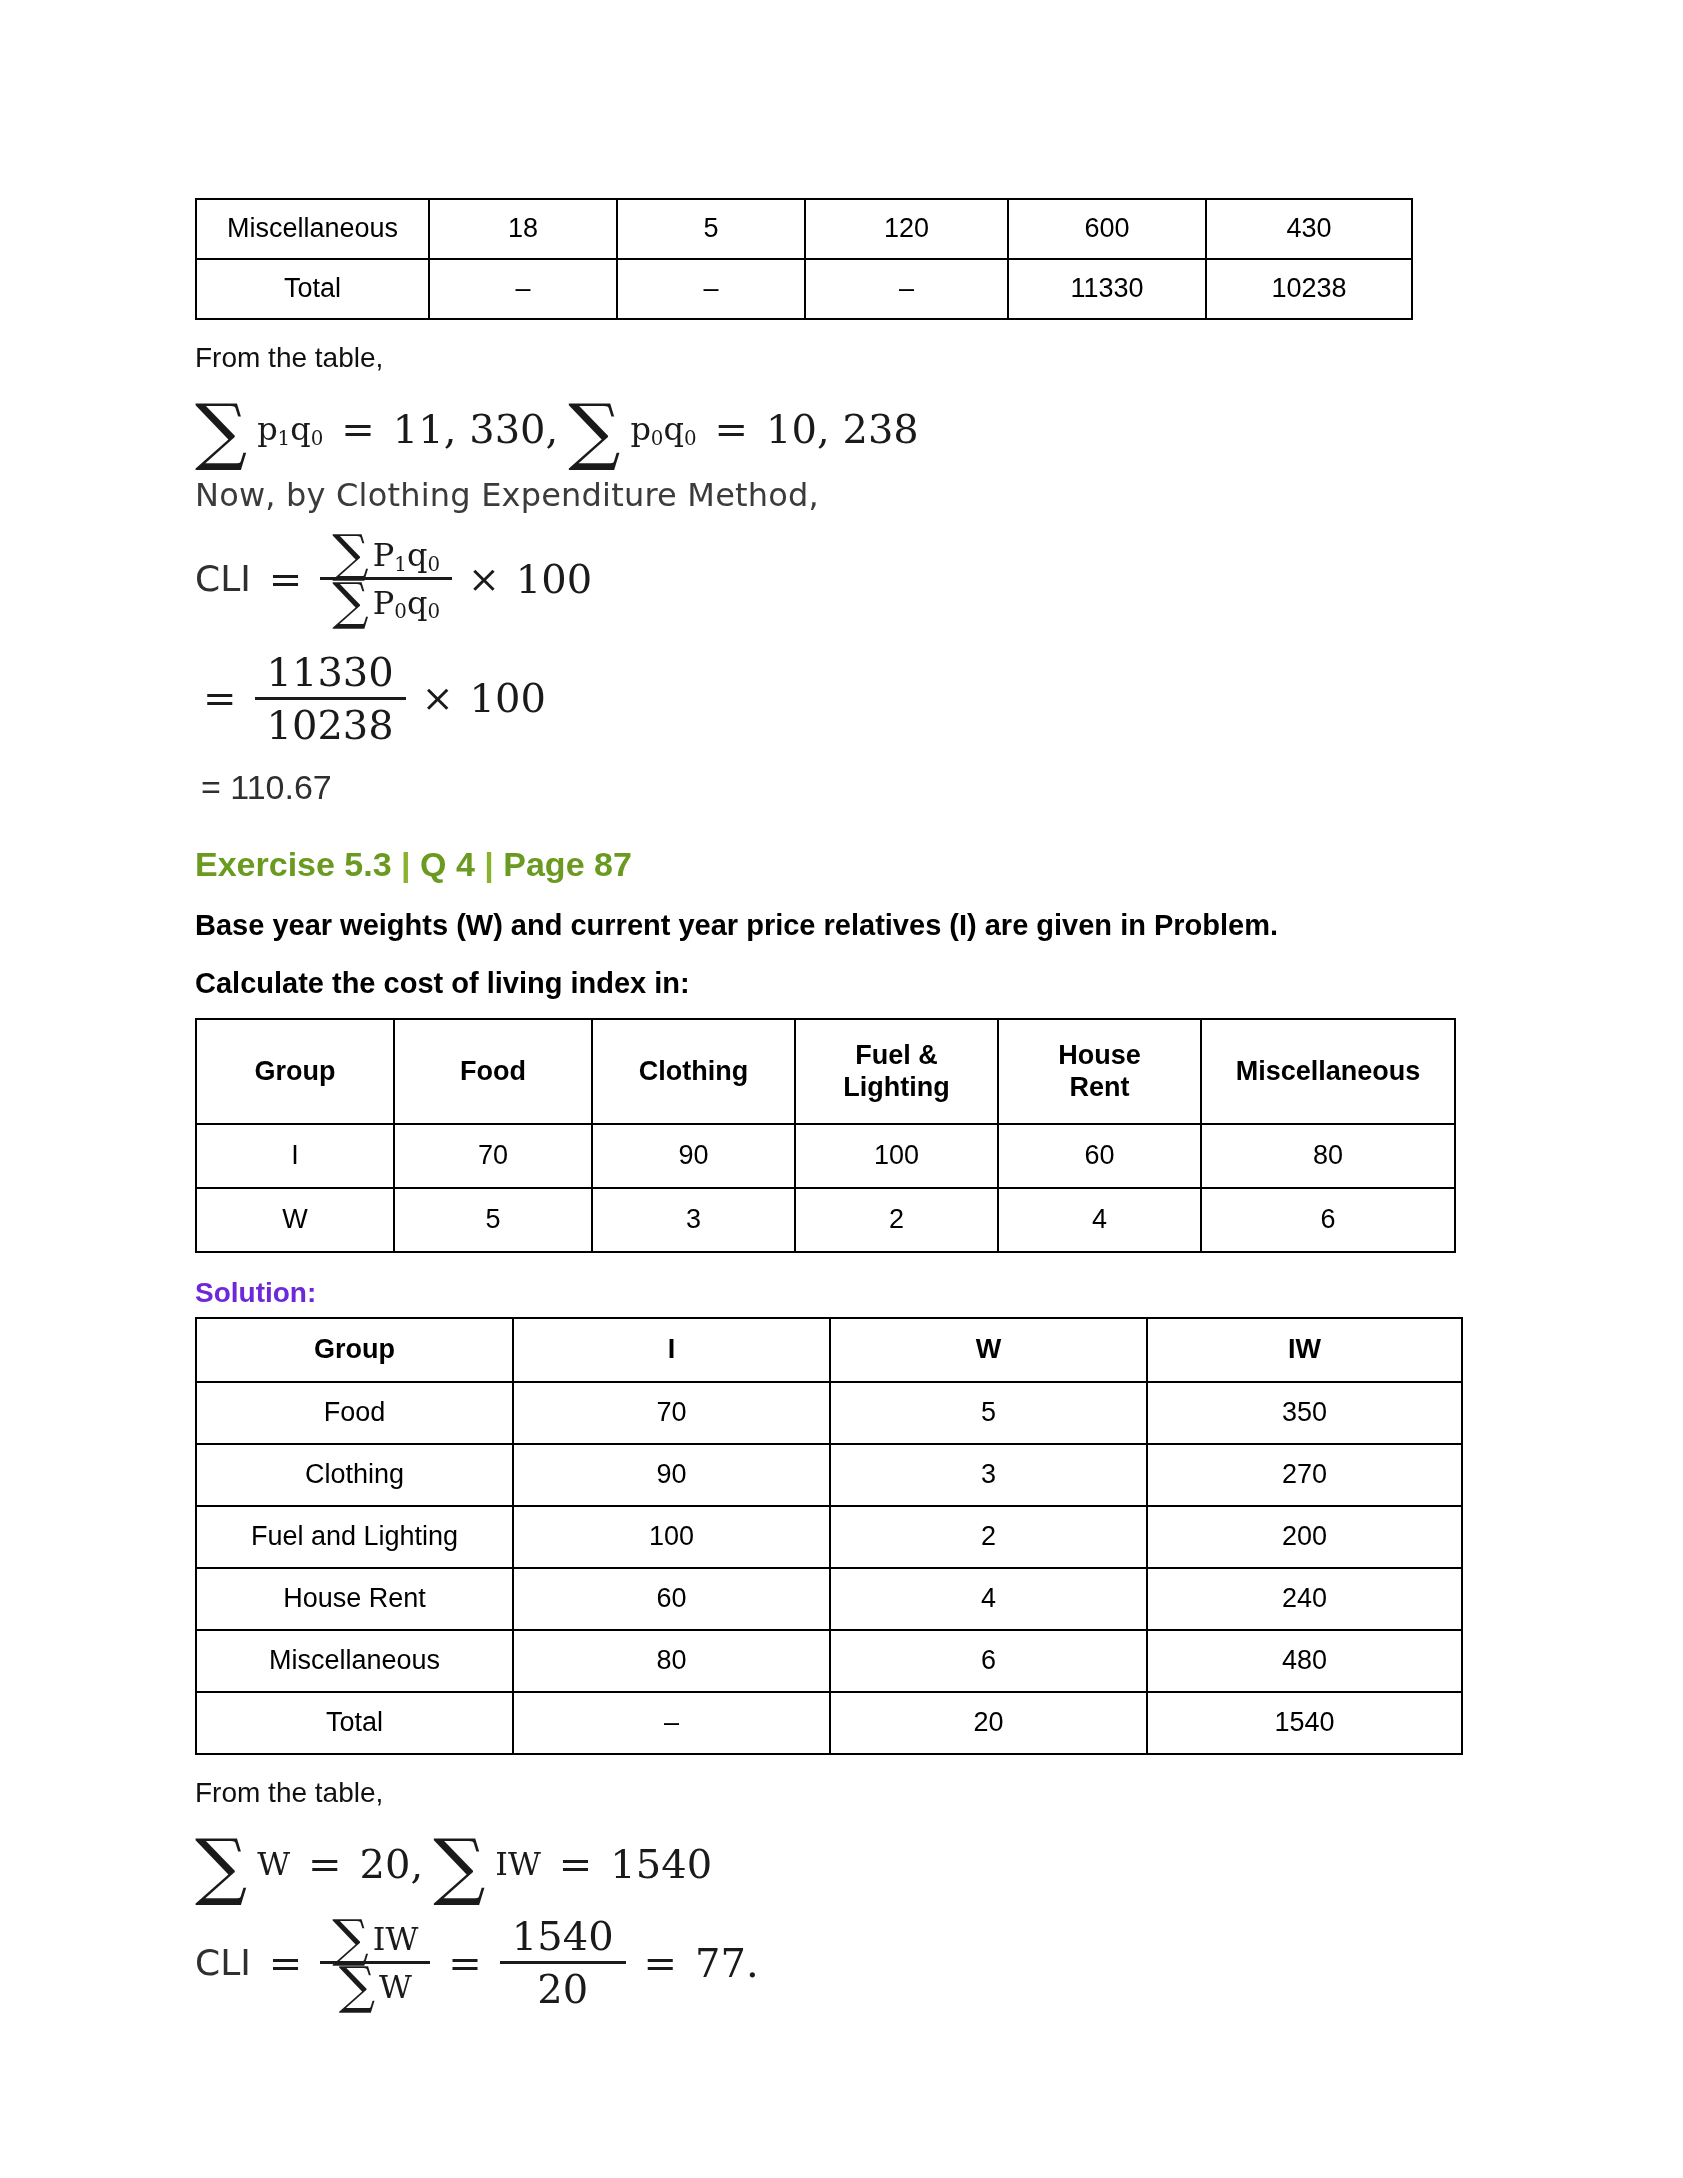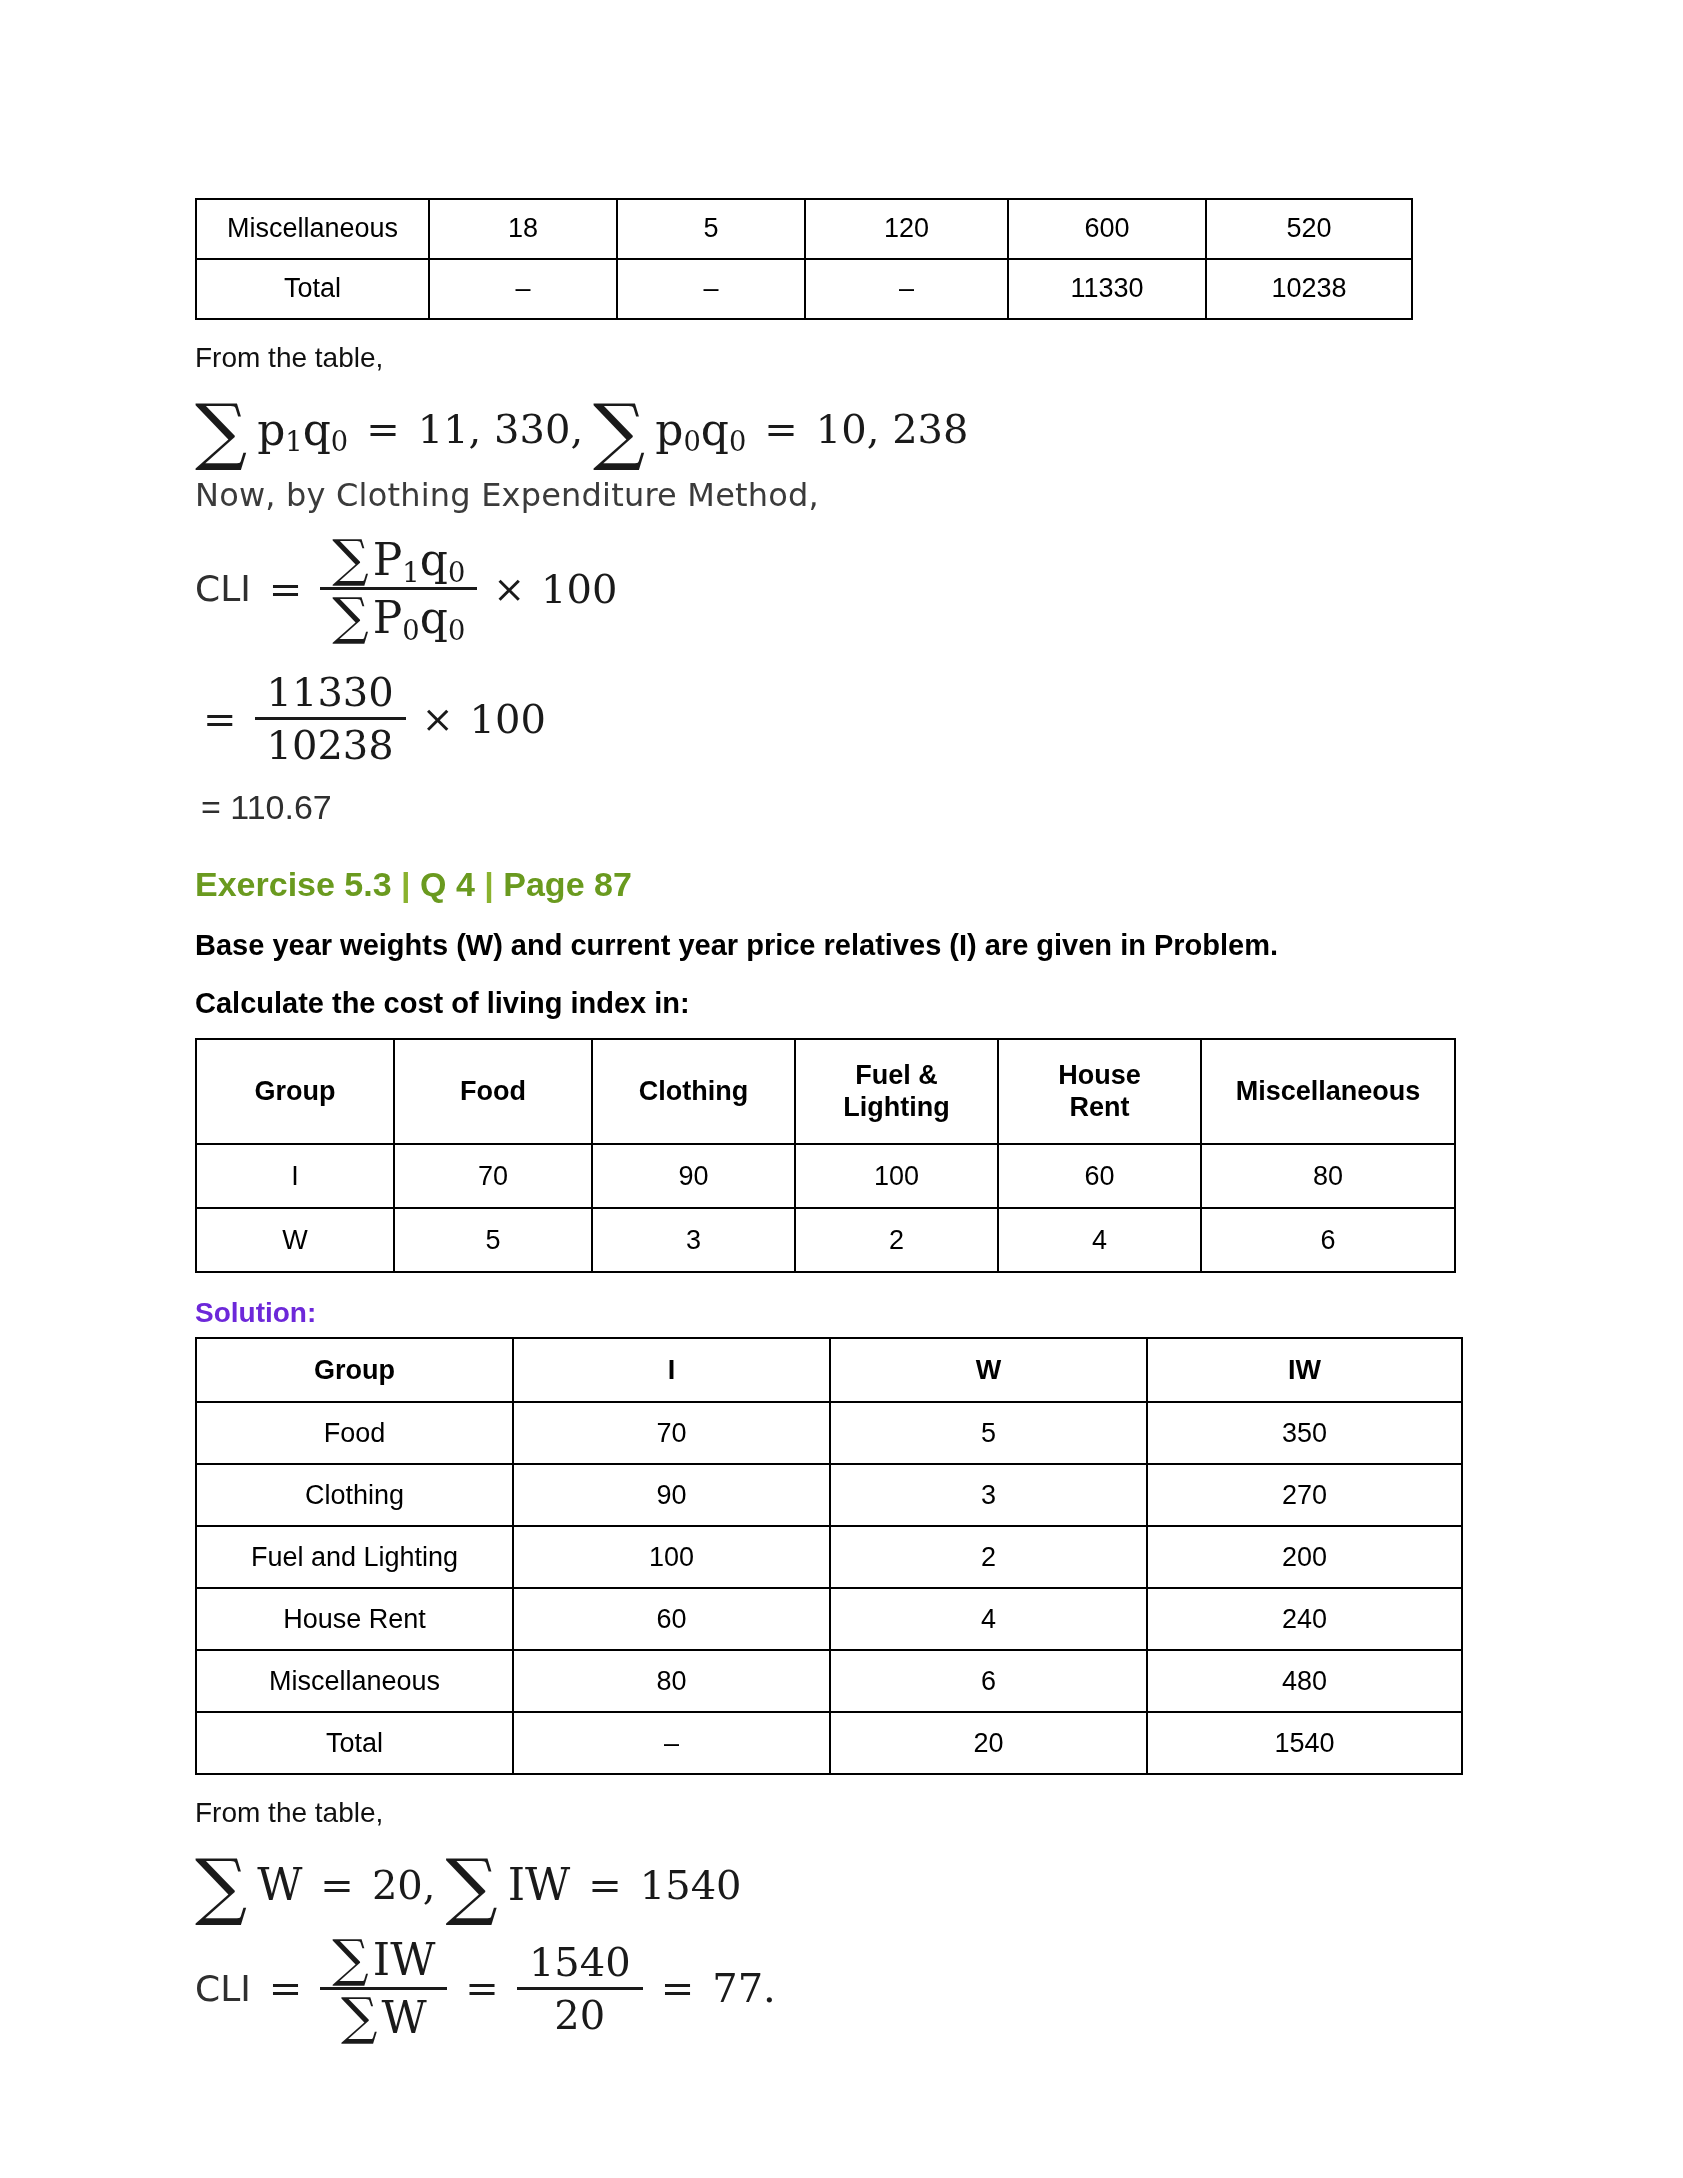--- a/index.html
+++ b/index.html
@@ -140,21 +140,21 @@
     display: inline-block;
     transform: translateY(2px);
   }
   .sigma-sm {
     font-size: 51px;
     line-height: 0.8;
     display: inline-block;
   }
   .mterm {
     font-family: "DejaVu Serif", serif;
-    font-size: 44px;
+    font-size: 32px;
   }
   .mterm sub {
     font-size: 0.62em;
     vertical-align: baseline;
     position: relative;
     top: 0.24em;
   }
   .meq {
     font-family: "DejaVu Serif", serif;
     font-size: 40px;
@@ -218,21 +218,21 @@
           <col class="c4">
           <col class="c5">
       </colgroup>
       <tbody>
         <tr>
           <td>Miscellaneous</td>
           <td>18</td>
           <td>5</td>
           <td>120</td>
           <td>600</td>
-          <td>520</td>
+          <td>430</td>
         </tr>
         <tr>
           <td>Total</td>
           <td>–</td>
           <td>–</td>
           <td>–</td>
           <td>11330</td>
           <td>10238</td>
         </tr>
       </tbody>

